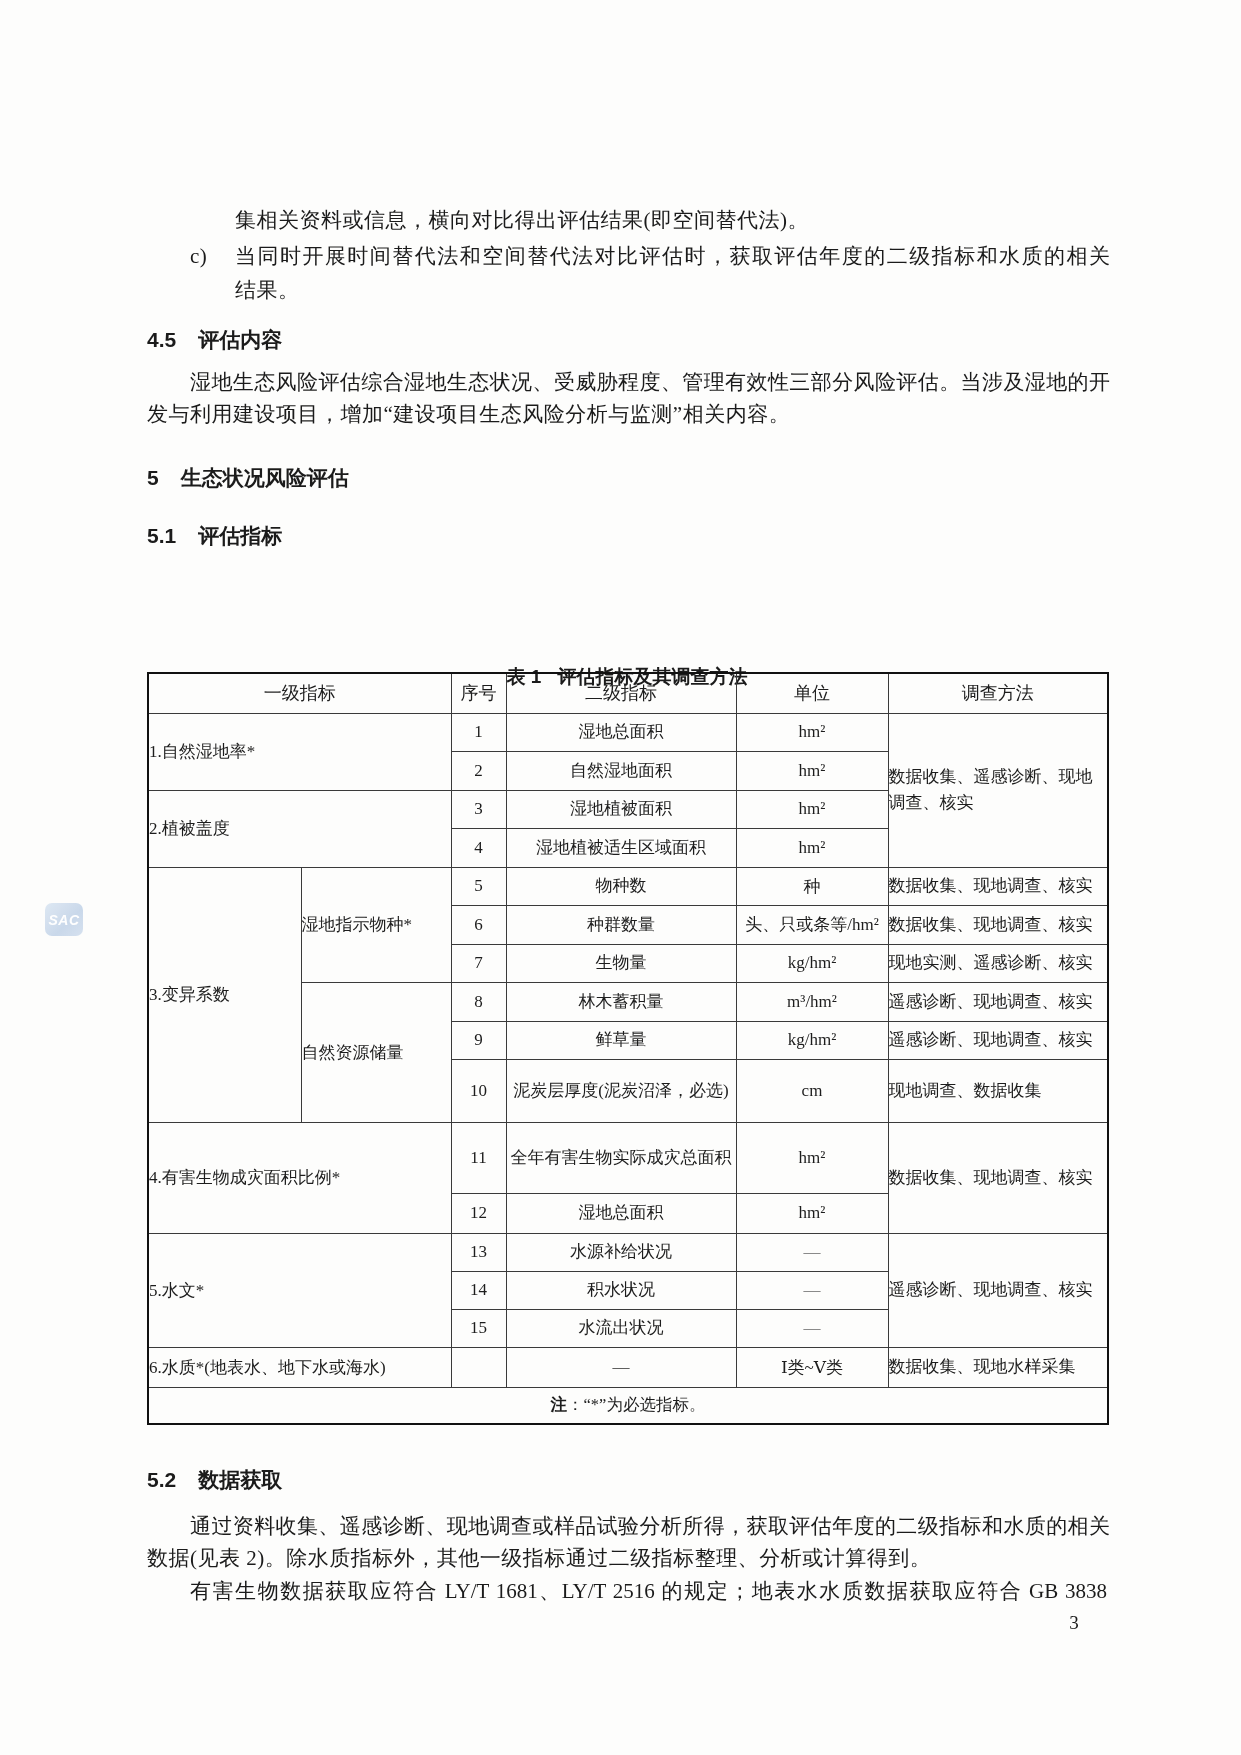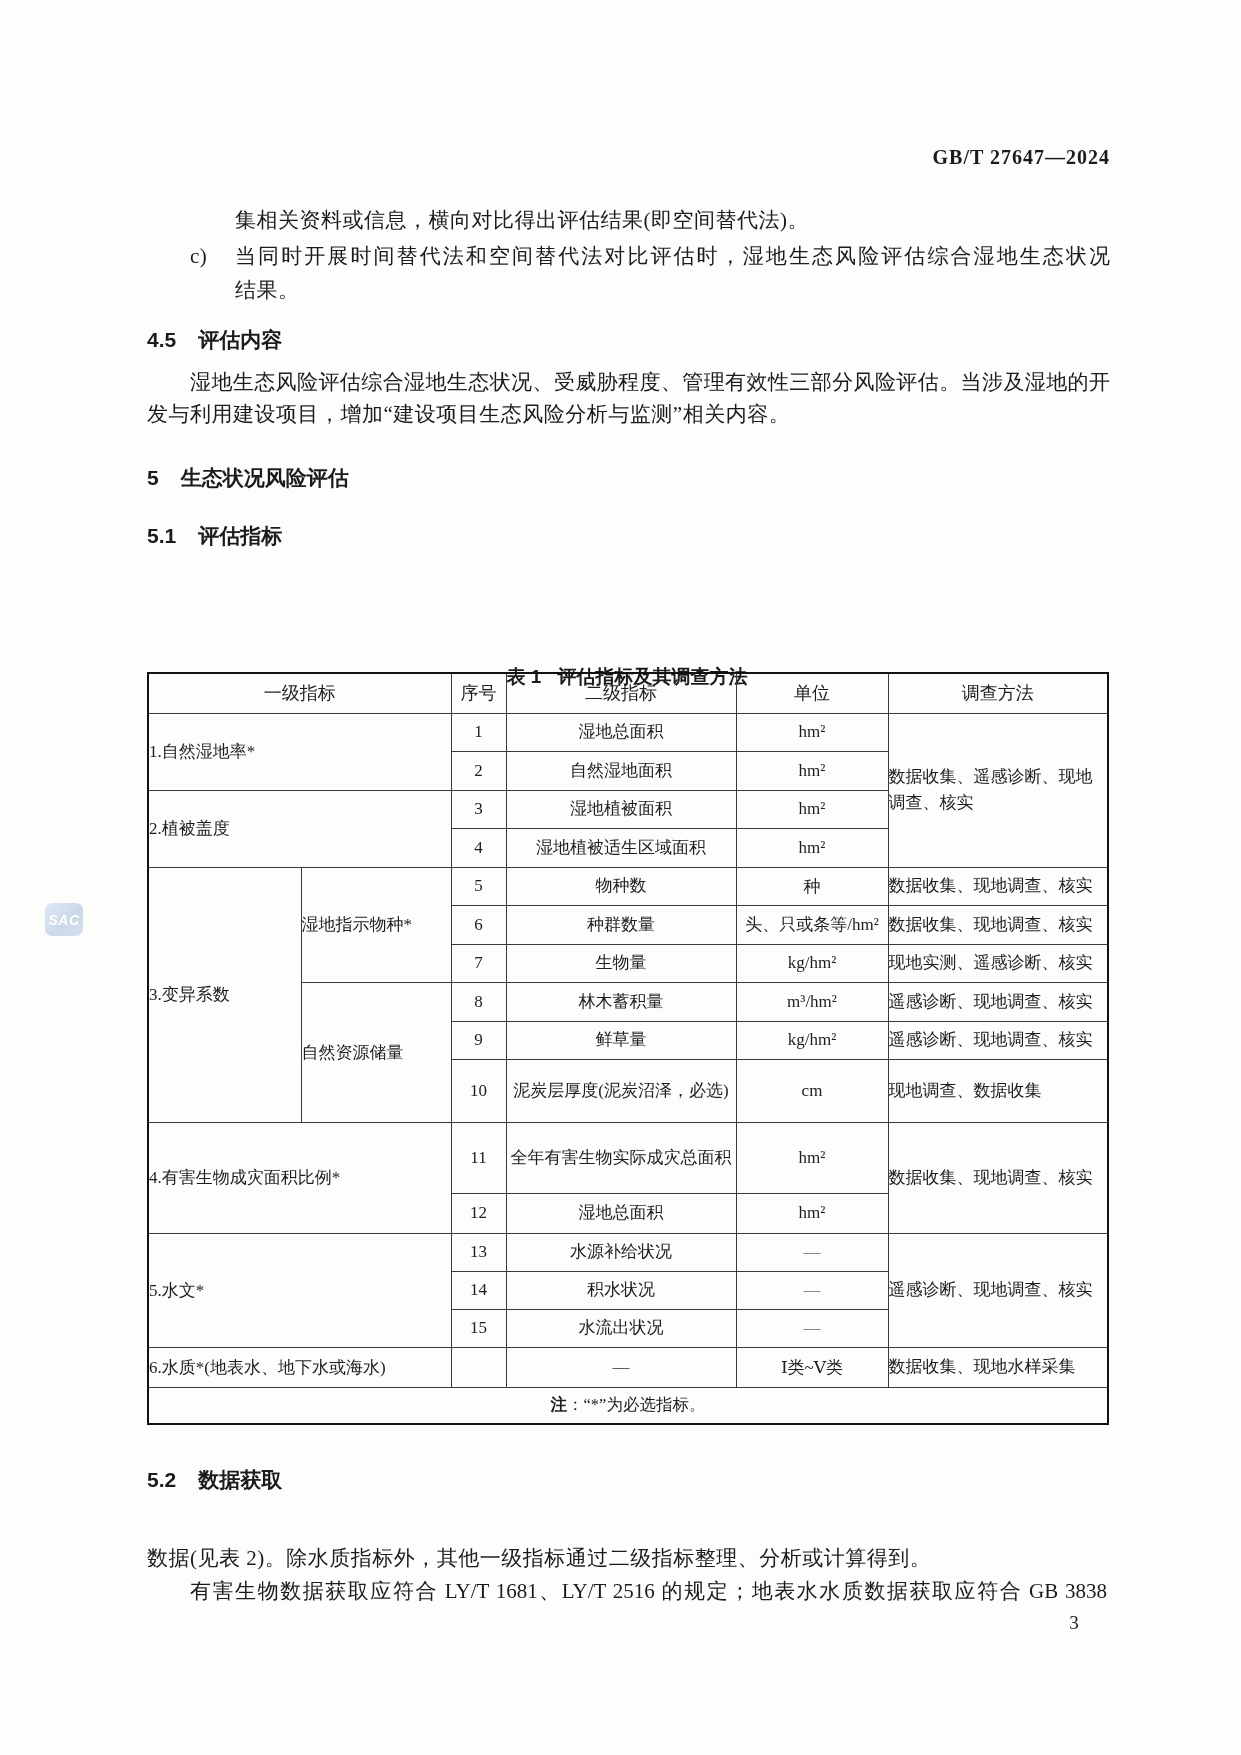--- a/index.html
+++ b/index.html
@@ -109,29 +109,28 @@
     font-style:italic;
     font-size:14px;
     letter-spacing:0.5px;
   }
 </style>
 </head>
 <body>
 
 <div class="page">
 
-  <div class="std-number">GB/T 27647—2024</div>
 
   <div class="sac-logo">
     <span>SAC</span>
   </div>
 
   <div class="bodyline" style="left:235px;top:206px;">集相关资料或信息，横向对比得出评估结果(即空间替代法)。</div>
   <div class="bodyline" style="left:190px;top:242px;">c)</div>
-  <div class="bodyline just" style="left:235px;top:242px;width:875px;">当同时开展时间替代法和空间替代法对比评估时，湿地生态风险评估综合湿地生态状况</div>
+  <div class="bodyline just" style="left:235px;top:242px;width:875px;">当同时开展时间替代法和空间替代法对比评估时，获取评估年度的二级指标和水质的相关</div>
   <div class="bodyline" style="left:235px;top:276px;">结果。</div>
 
   <div class="heading" style="left:147px;top:326px;">
     <span class="h-num">4.5</span><span>评估内容</span>
   </div>
   <div class="bodyline just" style="left:190px;top:368px;width:920px;">湿地生态风险评估综合湿地生态状况、受威胁程度、管理有效性三部分风险评估。当涉及湿地的开</div>
   <div class="bodyline" style="left:147px;top:400px;">发与利用建设项目，增加“建设项目生态风险分析与监测”相关内容。</div>
 
   <div class="heading" style="left:147px;top:464px;">
     <span class="h-num">5</span><span>生态状况风险评估</span>
@@ -264,18 +263,19 @@
       <td class="notecell" colspan="6">
         <span class="note-label">注</span><span>：“*”为必选指标。</span>
       </td>
     </tr>
   </tbody>
     </table>
 
   <div class="heading" style="left:147px;top:1466px;">
     <span class="h-num">5.2</span><span>数据获取</span>
   </div>
+  <div class="bodyline just" style="left:190px;top:1512px;width:920px;">通过资料收集、遥感诊断、现地调查或样品试验分析所得，获取评估年度的二级指标和水质的相关</div>
   <div class="bodyline" style="left:147px;top:1544px;">数据(见表 2)。除水质指标外，其他一级指标通过二级指标整理、分析或计算得到。</div>
   <div class="bodyline just" style="left:190px;top:1577px;width:917px;">有害生物数据获取应符合 LY/T 1681、LY/T 2516 的规定；地表水水质数据获取应符合 GB 3838</div>
 
   <div class="page-num">3</div>
 
 </div>
 
 </body></html>

